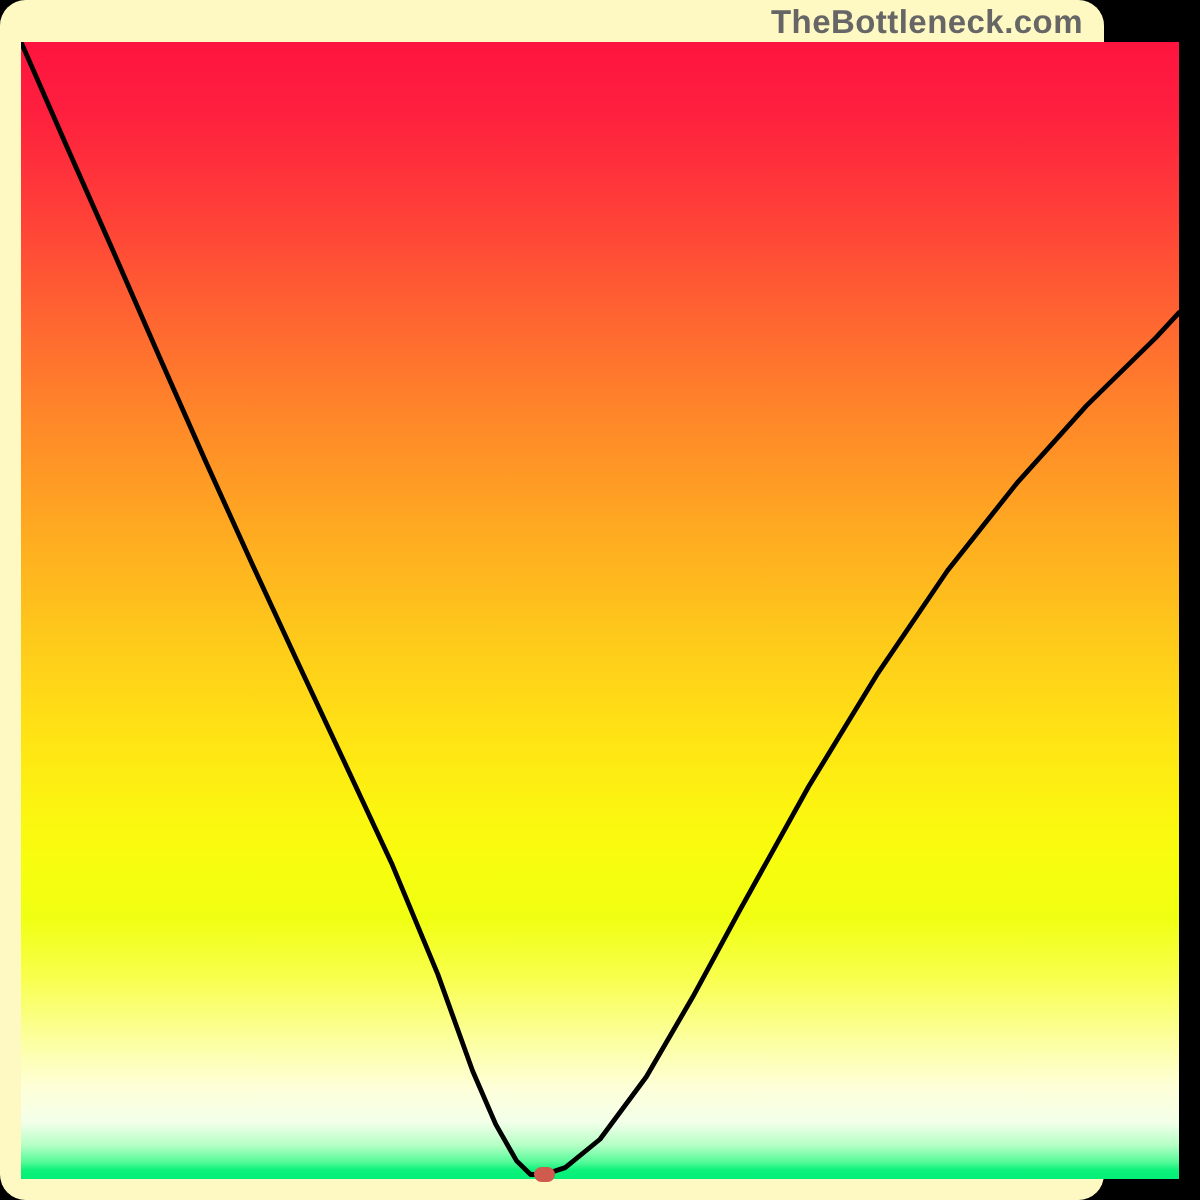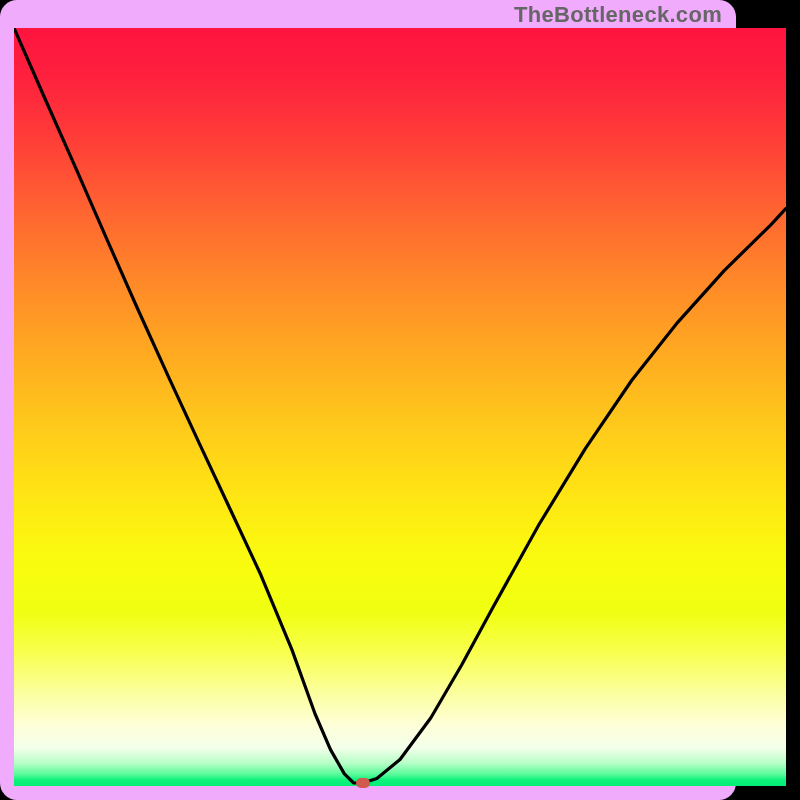--- a/index.html
+++ b/index.html
@@ -8,21 +8,21 @@
     width: 800px;
     height: 800px;
     background: #000;
     overflow: hidden;
     font-family: Arial, Helvetica, sans-serif;
   }
   .frame {
     position: relative;
     width: 736px;
     height: 800px;
-    background: #f0abfc;
+    background: #fef9c3;
     border-radius: 17px;
   }
   .watermark {
     position: absolute;
     top: 2px;
     right: 14px;
     color: #666666;
     font-size: 22px;
     font-weight: 600;
     letter-spacing: 0.3px;

